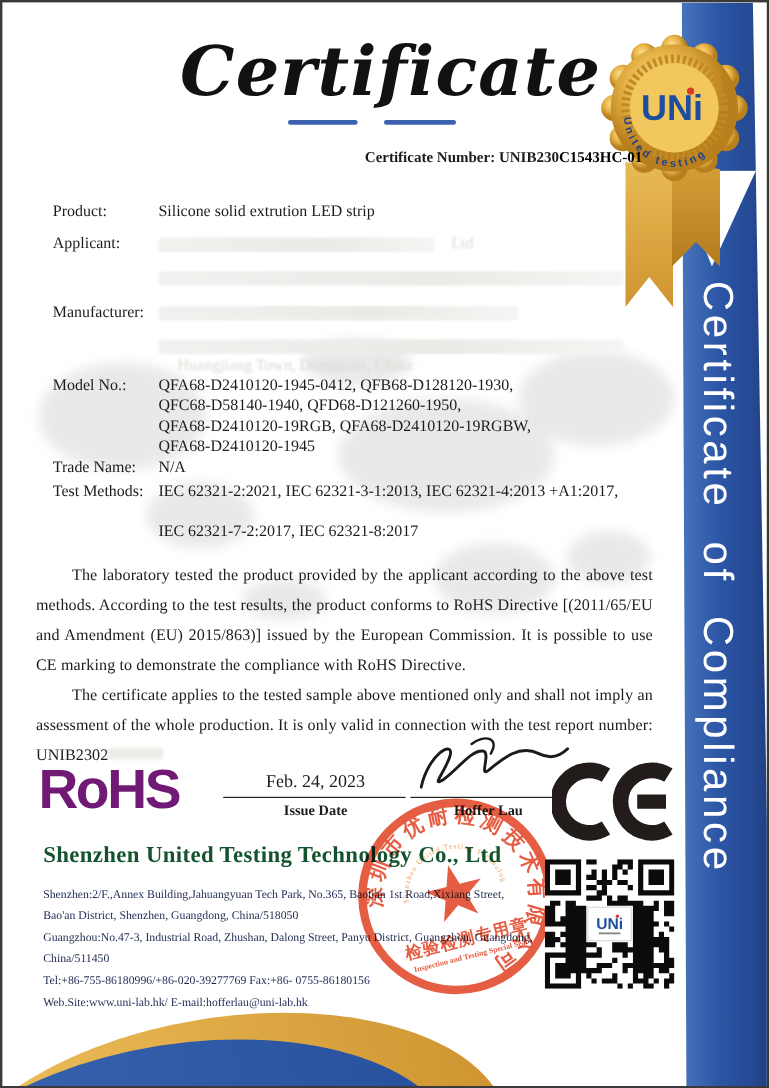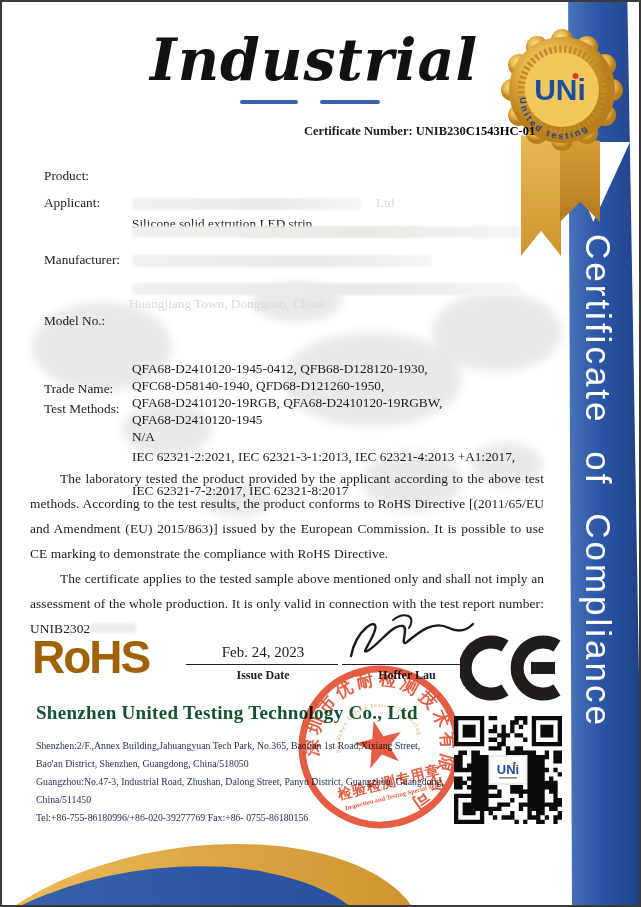--- a/index.html
+++ b/index.html
@@ -25,32 +25,32 @@
   #rib-right{left:558px;top:128px;width:40px;height:92px;
         background:linear-gradient(180deg,#d9a23a,#b27c1e);
         clip-path:polygon(0 4%,100% 12%,100% 100%,50% 78%,0 100%);}
   
   #title{left:148px;top:24px;width:330px;font-family:"DejaVu Serif",serif;
         font-style:italic;font-weight:bold;font-size:57px;letter-spacing:1px;color:#111;}
   .under{position:absolute;height:4px;background:#3c61b0;border-radius:2px;}
   #certnum{left:302px;top:122px;font-size:12.5px;font-weight:bold;white-space:nowrap;}
   .faint{color:#000000;filter:blur(.6px);font-weight:bold;}
   .lbl{position:absolute;left:30px;font-size:13.3px;margin-left:12px;}
-  .val{position:absolute;left:130px;font-size:13.3px;white-space:nowrap;margin-top:48px;}
+  .val{position:absolute;left:130px;font-size:13.3px;white-space:nowrap;}
   .redact{position:absolute;height:12px;border-radius:3px;
         background:linear-gradient(90deg,#f3f1ef,#eceae7 60%,#f6f5f3);filter:blur(1px);}
   .ghost{position:absolute;font-size:13.3px;color:#dddad4;filter:blur(.7px);white-space:nowrap;}
   .para{width:514px;font-size:13.4px;line-height:25px;text-align:justify;
         text-indent:30px;margin:0;letter-spacing:.1px;}
   #paras{left:28px;top:464px;}
   .blurbar{display:inline-block;width:46px;height:10px;border-radius:3px;
         background:#efedea;filter:blur(1.5px);vertical-align:baseline;}
   
   #rohs{left:30px;top:628px;font-family:"Liberation Sans",sans-serif;font-weight:bold;
-        font-size:46px;letter-spacing:-2px;color:#a16207;}
+        font-size:46px;letter-spacing:-2px;color:#701a75;}
   .sigline{position:absolute;height:0;border-top:1.5px solid #222;}
   #issue-date{left:186px;top:642px;width:150px;text-align:center;font-size:15px;}
   #issue-date-label{left:186px;top:666px;width:150px;text-align:center;font-size:12px;font-weight:bold;}
   #signer{left:340px;top:666px;width:130px;text-align:center;font-size:12px;font-weight:bold;}
   
   #company{left:34px;top:700px;font-size:19px;font-weight:bold;color:#14532d;letter-spacing:.3px;}
   .addr{position:absolute;left:34px;font-size:9.8px;color:#1e2a52;white-space:nowrap;}
   
   .swoosh{position:absolute;border-radius:50%;}
   #sw-gold{left:-55px;top:846px;width:480px;height:250px;transform:rotate(-9deg);
@@ -108,40 +108,40 @@
     </g>
     <circle cx="64" cy="64" r="41" fill="none" stroke="#c08b25" stroke-width="7" stroke-dasharray="2.5,2.5"></circle>
     <circle cx="64" cy="64" r="37" fill="#f2c85e"></circle>
     <text x="62" y="74" text-anchor="middle" font-family="Liberation Sans,sans-serif" font-size="30" font-weight="bold" fill="#1d4e9e">UNi</text>
     <circle cx="77.5" cy="50" r="3" fill="#d93b2b"></circle>
     <text font-family="Liberation Sans,sans-serif" font-size="9" font-weight="bold" fill="#1d3f8f" letter-spacing="2.5">
       <textPath href="#arcBot" startOffset="14">United testing</textPath>
     </text>
   </svg>
 
-  <div id="title" class="abs">Industrial</div>
+  <div id="title" class="abs">Certificate</div>
   <div class="under" style="left:238px;top:98px;width:58px;"></div>
   <div class="under" style="left:318px;top:98px;width:60px;"></div>
 
   <div id="certnum" class="abs">
     <span>Certificate Number: </span><span>UNIB230</span><span class="faint">C1543HC-01</span>
   </div>
 
   <div class="lbl" style="top:166px;">Product:</div>
   <div class="val" style="top:166px;">Silicone solid extrution LED strip</div>
 
   <div class="lbl" style="top:193px;">Applicant:</div>
   <div class="redact" style="left:130px;top:196px;width:230px;"></div>
   <div class="ghost" style="left:374px;top:193px;">Ltd</div>
   <div class="redact" style="left:130px;top:224px;width:388px;"></div>
 
   <div class="lbl" style="top:250px;">Manufacturer:</div>
   <div class="redact" style="left:130px;top:253px;width:300px;"></div>
   <div class="redact" style="left:130px;top:281px;width:388px;"></div>
-  <div class="ghost" style="left:127px;top:294px;">Huangjiang Town, Dongguan, China</div>
+  <div class="ghost" style="left:146px;top:294px;">Huangjiang Town, Dongguan, China</div>
 
   <div class="lbl" style="top:311px;">Model No.:</div>
   <div class="val" style="top:311px;">QFA68-D2410120-1945-0412, QFB68-D128120-1930,</div>
   <div class="val" style="top:328px;">QFC68-D58140-1940, QFD68-D121260-1950,</div>
   <div class="val" style="top:345px;">QFA68-D2410120-19RGB, QFA68-D2410120-19RGBW,</div>
   <div class="val" style="top:362px;">QFA68-D2410120-1945</div>
 
   <div class="lbl" style="top:379px;">Trade Name:</div>
   <div class="val" style="top:379px;">N/A</div>
 
@@ -171,20 +171,21 @@
     <path d="M97,14 A26,26 0 1 0 97,58" fill="none" stroke="#221c1a" stroke-width="13"></path>
     <path d="M71,36 H95" stroke="#221c1a" stroke-width="12"></path>
   </svg>
 
   <div id="company" class="abs">Shenzhen United Testing Technology Co., Ltd</div>
   <div class="addr" style="top:738px;">Shenzhen:2/F.,Annex Building,Jahuangyuan Tech Park, No.365, Baotian 1st Road,Xixiang Street,</div>
   <div class="addr" style="top:756px;">Bao'an District, Shenzhen, Guangdong, China/518050</div>
   <div class="addr" style="top:774px;">Guangzhou:No.47-3, Industrial Road, Zhushan, Dalong Street, Panyu District, Guangzhou, Guangdong,</div>
   <div class="addr" style="top:792px;">China/511450</div>
   <div class="addr" style="top:810px;">Tel:+86-755-86180996/+86-020-39277769 Fax:+86- 0755-86180156</div>
+  <div class="addr" style="top:828px;">Web.Site:www.uni-lab.hk/ E-mail:hofferlau@uni-lab.hk</div>
 
   <svg class="abs" style="left:293px;top:660px;transform:rotate(-14deg);opacity:.88;mix-blend-mode:multiply;" width="170" height="170" viewBox="0 0 170 170">
     <defs>
         <path id="ringPath" d="M23,85 a62,62 0 1,1 124,0 a62,62 0 1,1 -124,0" fill="none"></path>
           <path id="innerArc" d="M45,85 a40,40 0 1,1 80,0" fill="none"></path>
       </defs>
     <circle cx="85" cy="85" r="78" fill="none" stroke="#e2472a" stroke-width="7"></circle>
     <text font-size="17" font-weight="bold" fill="#e2472a" letter-spacing="4">
       <textPath href="#ringPath" startOffset="6">深圳市优耐检测技术有限公司</textPath>
     </text>

